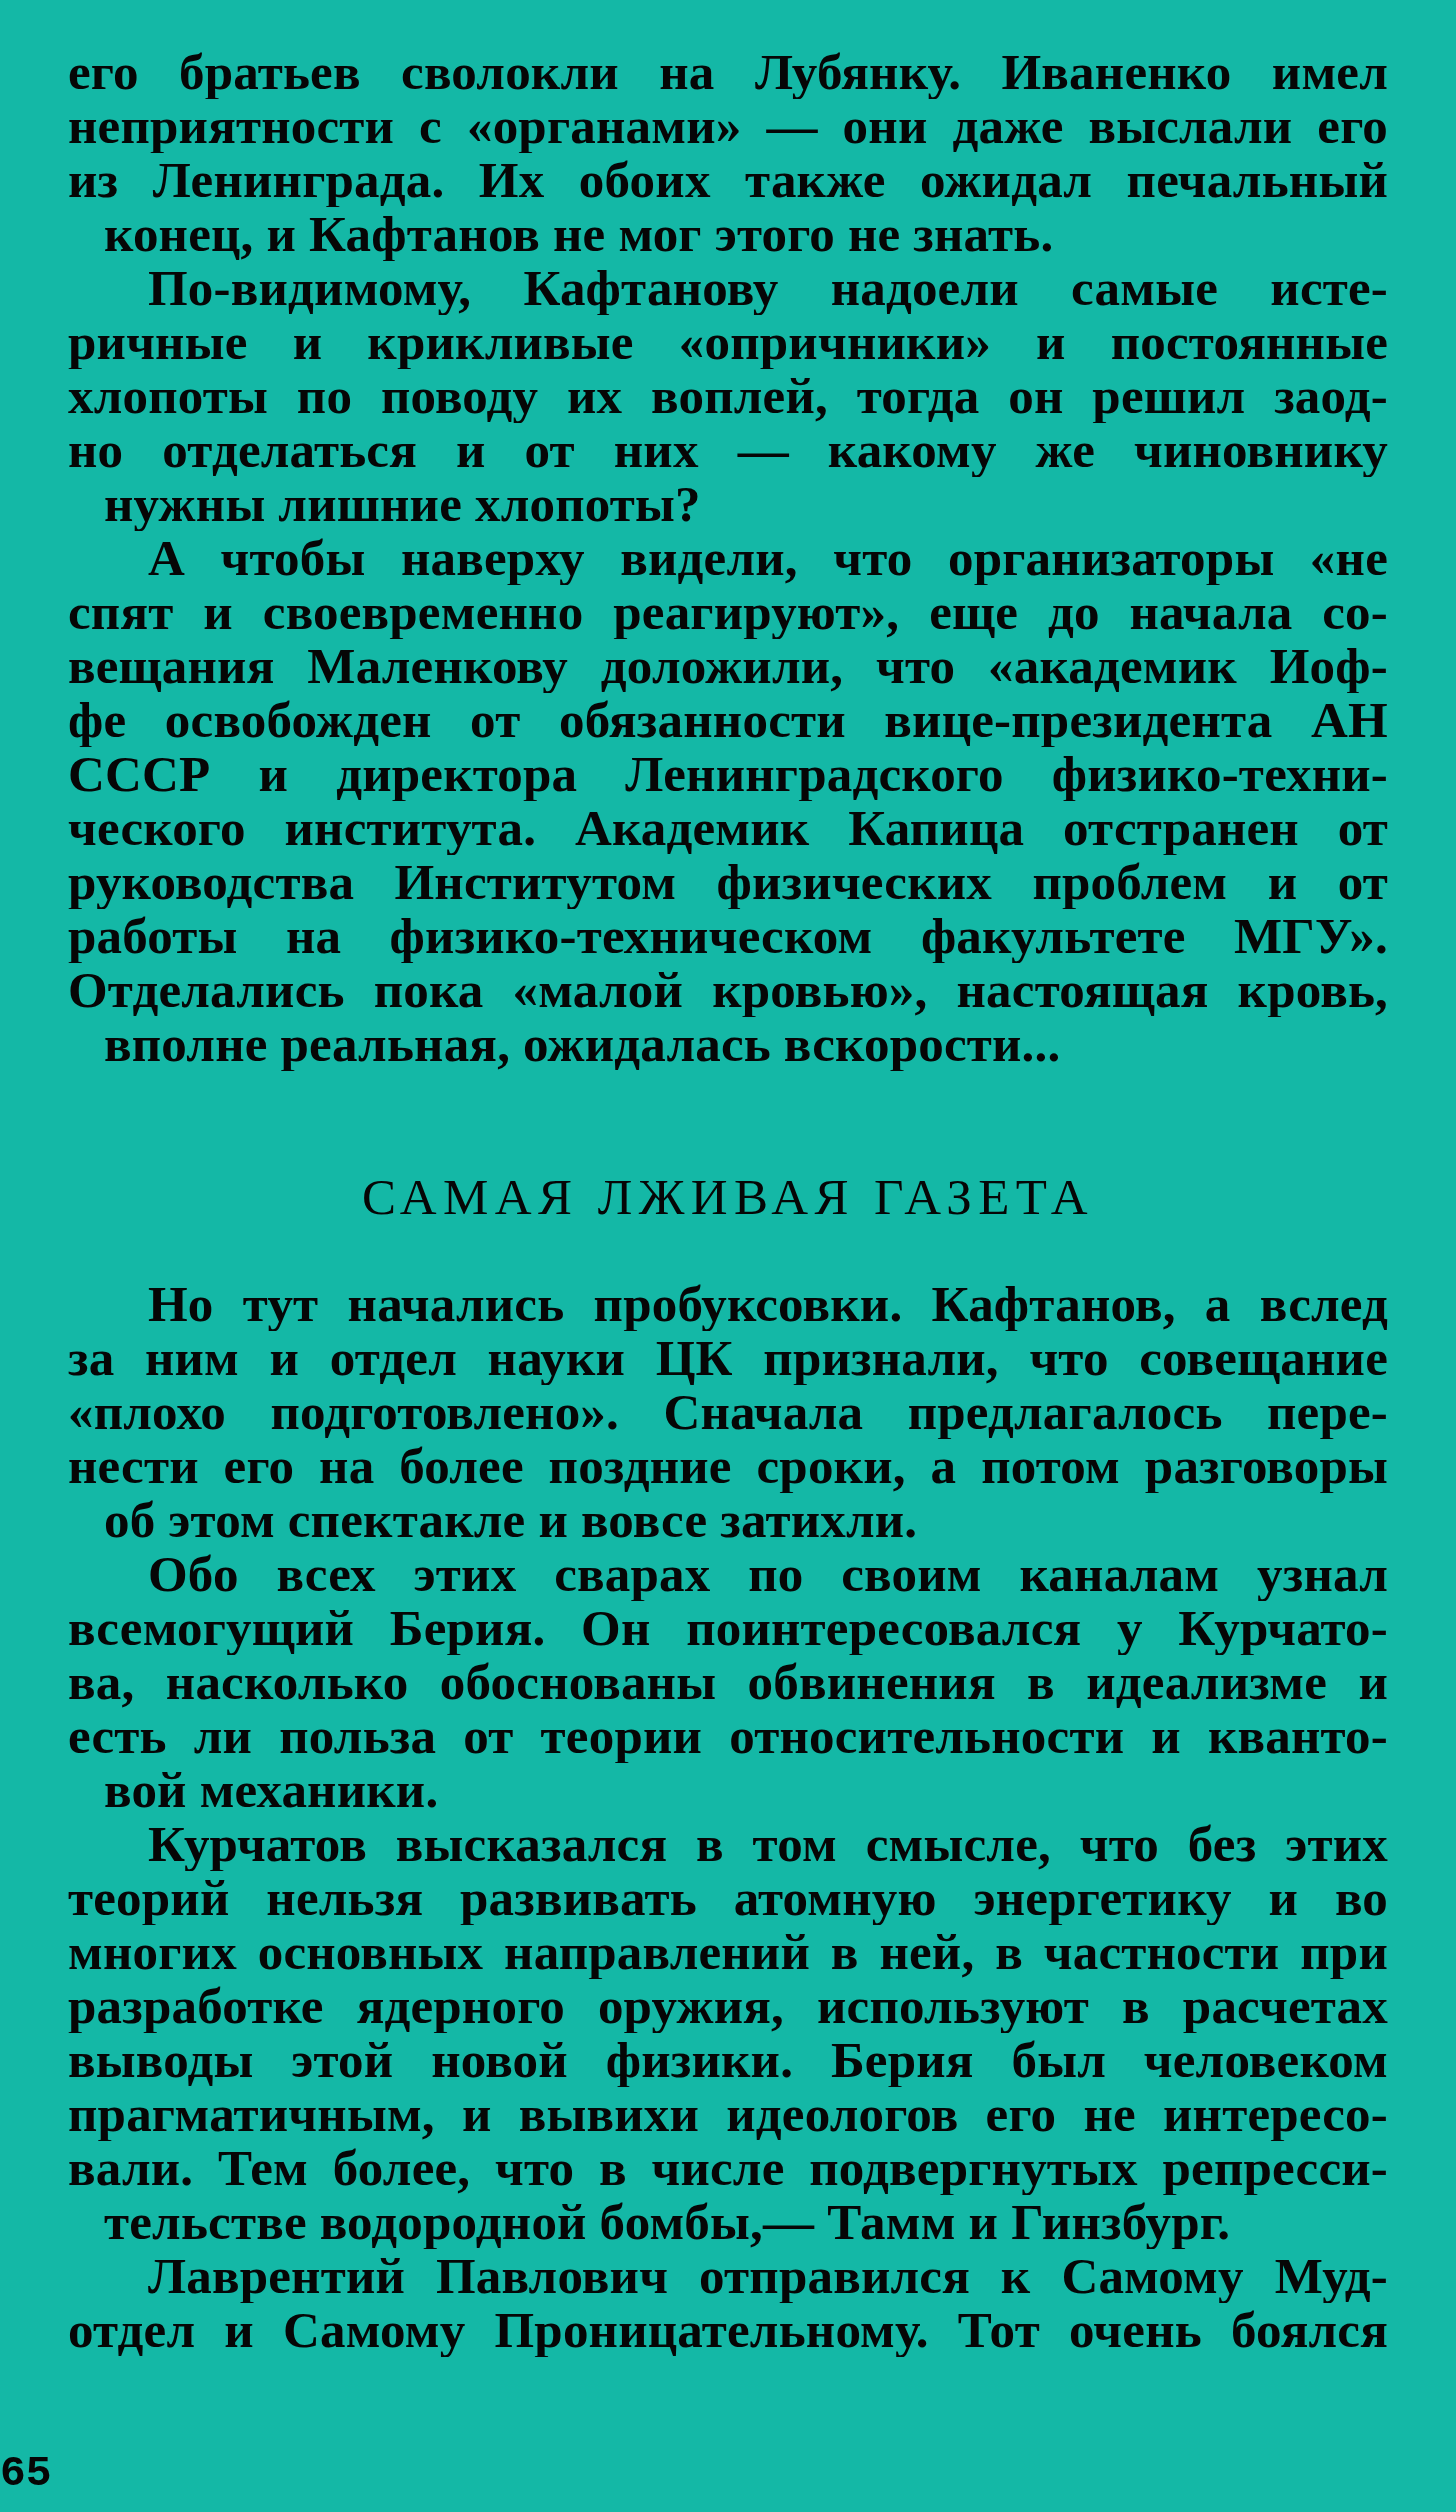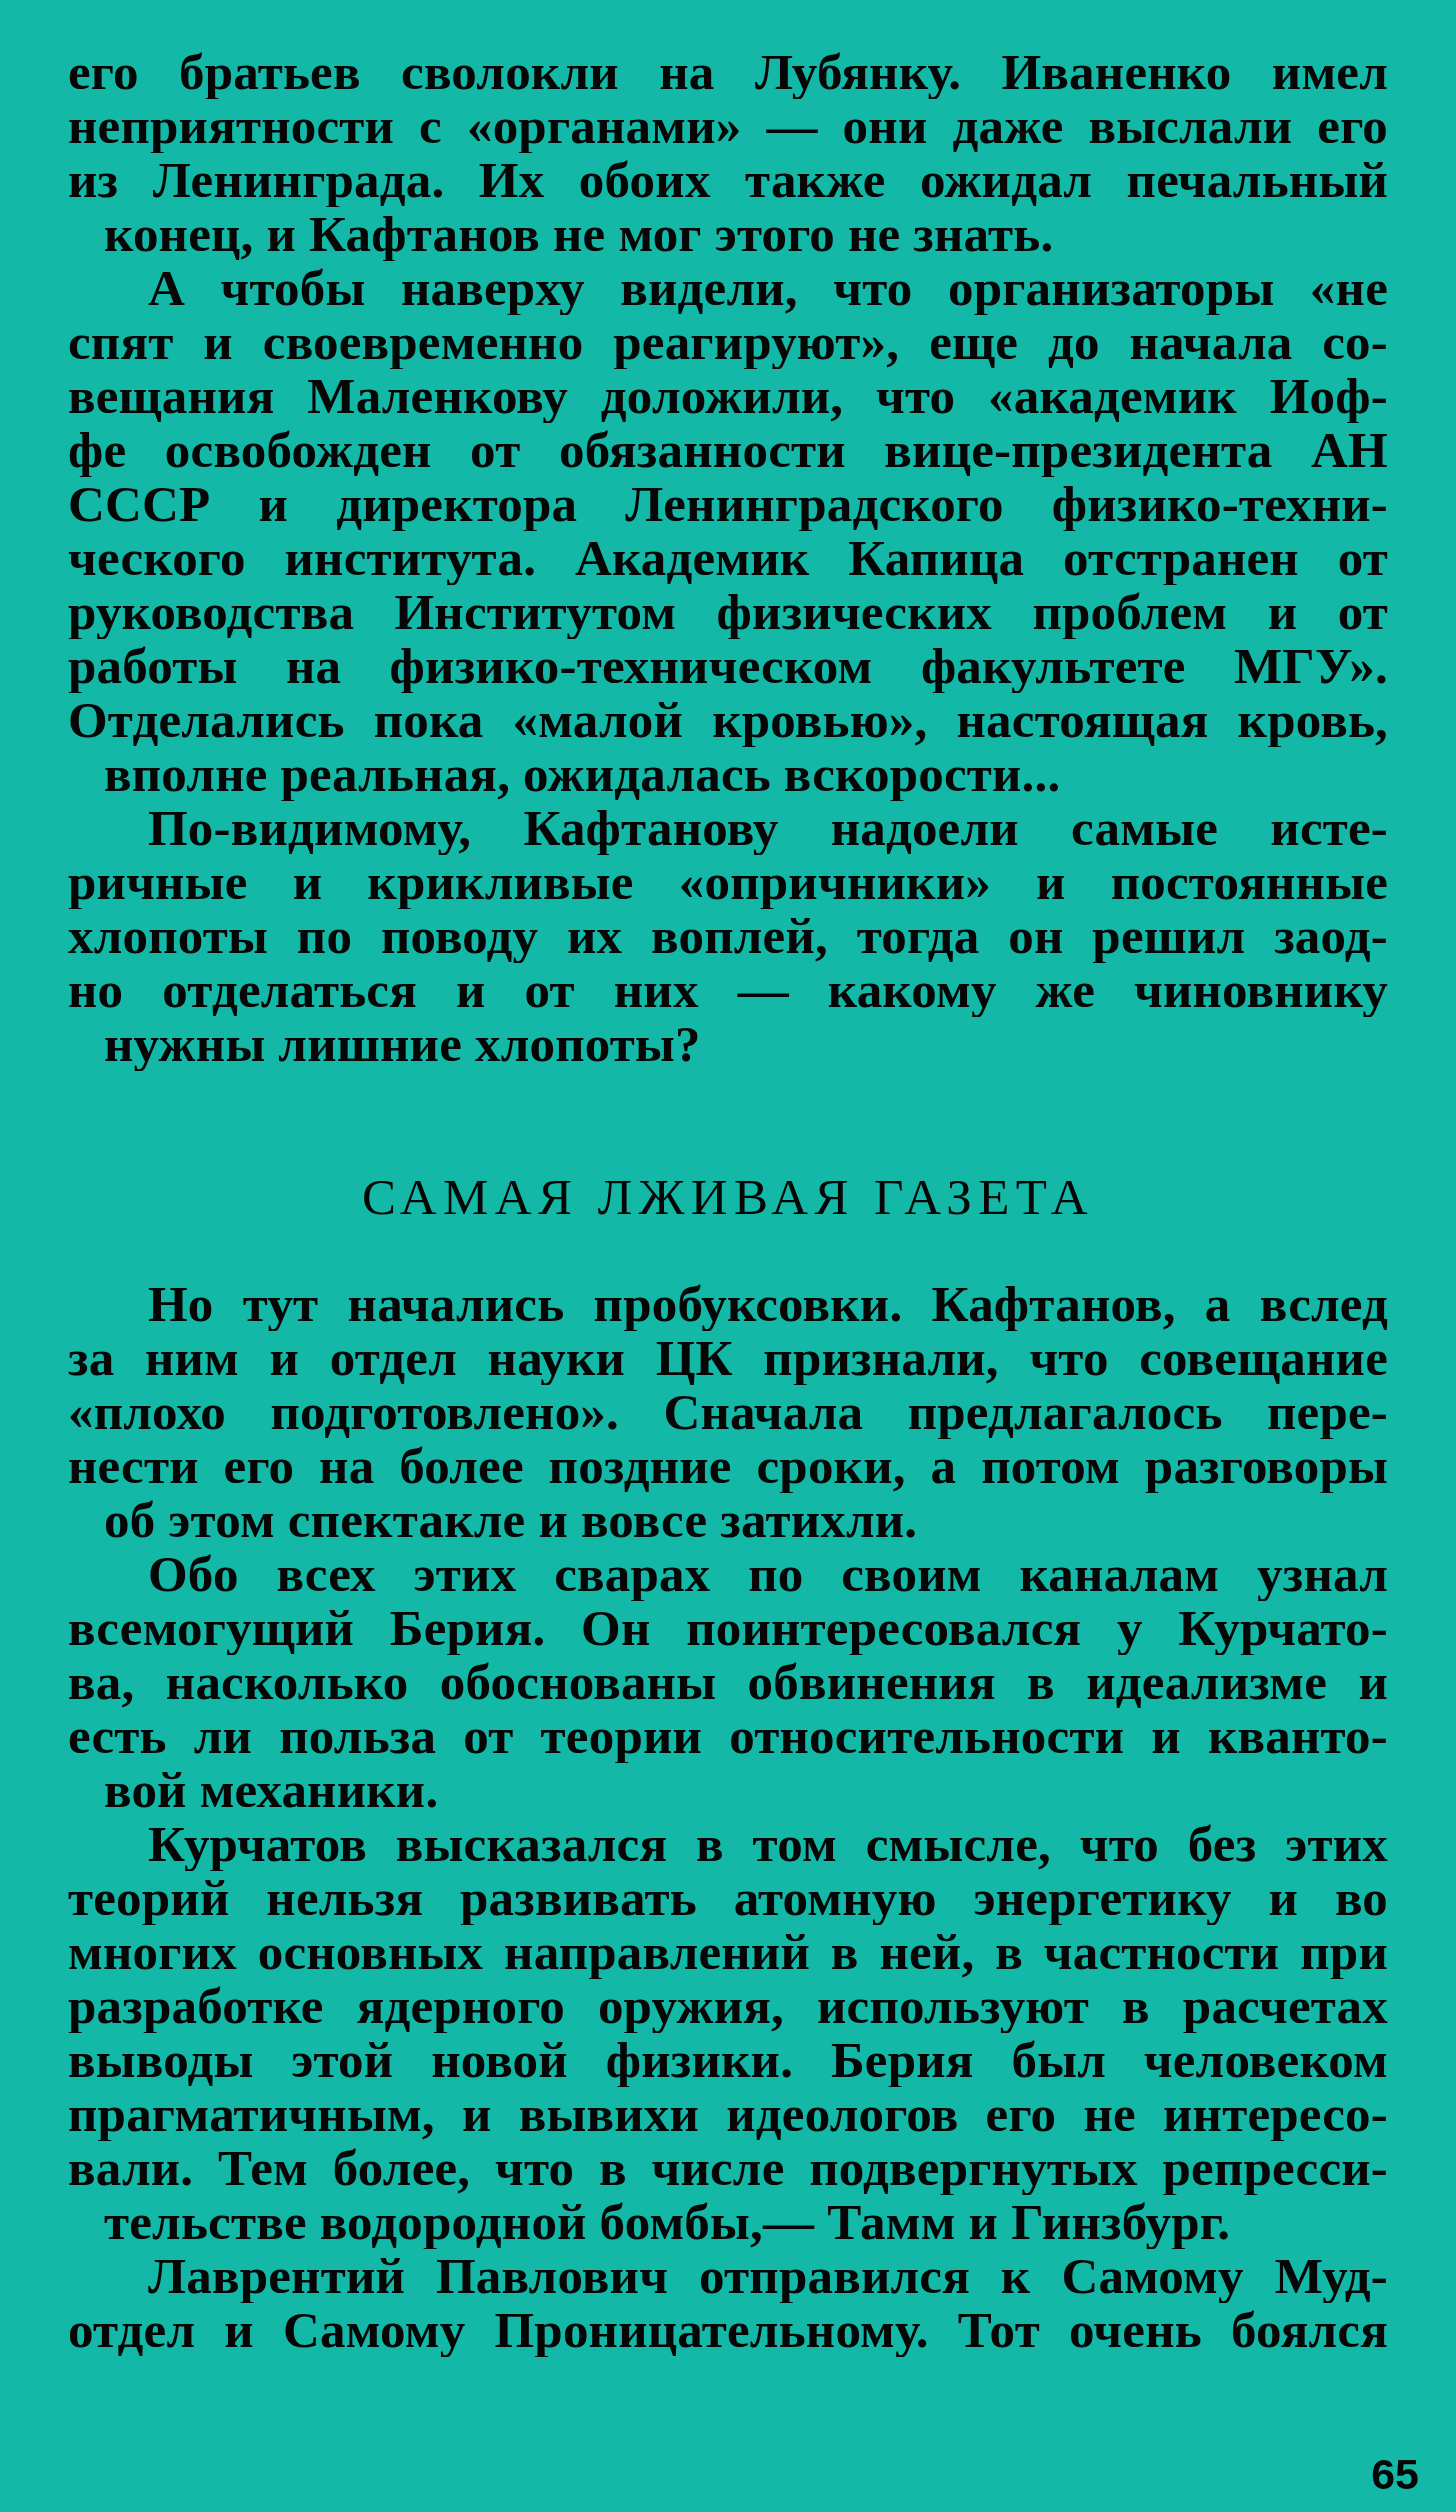--- a/index.html
+++ b/index.html
@@ -46,58 +46,58 @@
     font-weight: 400;
     text-align: center;
     letter-spacing: 6.4px;
     white-space: nowrap;
   }
   .page-number {
     position: absolute;
     top: 2451px;
     left: 0;
     width: 1419px;
-    text-align: right;
-    font-family: Liberation Sans, sans-serif;
+    text-align: left;
+    font-family: Liberation Mono, monospace;
     font-weight: 700;
     font-size: 43px;
     line-height: 46px;
     color: #060606;
   }
 </style>
 </head>
 <body>
 
 <div class="page">
   <div class="text-block">
     <div id="before-heading">
         <div class="paragraph">
           <div class="line">его братьев сволокли на Лубянку. Иваненко имел</div>
           <div class="line">неприятности с «органами» — они даже выслали его</div>
           <div class="line">из Ленинграда. Их обоих также ожидал печальный</div>
           <div class="line lastline">конец, и Кафтанов не мог этого не знать.</div>
         </div>
         <div class="paragraph">
+          <div class="line indent">По-видимому, Кафтанову надоели самые исте-</div>
+          <div class="line">ричные и крикливые «опричники» и постоянные</div>
+          <div class="line">хлопоты по поводу их воплей, тогда он решил заод-</div>
+          <div class="line">но отделаться и от них — какому же чиновнику</div>
+          <div class="line lastline">нужны лишние хлопоты?</div>
+        </div>
+        <div class="paragraph">
           <div class="line indent">А чтобы наверху видели, что организаторы «не</div>
           <div class="line">спят и своевременно реагируют», еще до начала со-</div>
           <div class="line">вещания Маленкову доложили, что «академик Иоф-</div>
           <div class="line">фе освобожден от обязанности вице-президента АН</div>
           <div class="line">СССР и директора Ленинградского физико-техни-</div>
           <div class="line">ческого института. Академик Капица отстранен от</div>
           <div class="line">руководства Институтом физических проблем и от</div>
           <div class="line">работы на физико-техническом факультете МГУ».</div>
           <div class="line">Отделались пока «малой кровью», настоящая кровь,</div>
           <div class="line lastline">вполне реальная, ожидалась вскорости...</div>
-        </div>
-        <div class="paragraph">
-          <div class="line indent">По-видимому, Кафтанову надоели самые исте-</div>
-          <div class="line">ричные и крикливые «опричники» и постоянные</div>
-          <div class="line">хлопоты по поводу их воплей, тогда он решил заод-</div>
-          <div class="line">но отделаться и от них — какому же чиновнику</div>
-          <div class="line lastline">нужны лишние хлопоты?</div>
         </div>
       </div>
     <h2 class="heading">САМАЯ ЛЖИВАЯ ГАЗЕТА</h2>
     <div id="after-heading">
         <div class="paragraph">
           <div class="line indent">Но тут начались пробуксовки. Кафтанов, а вслед</div>
           <div class="line">за ним и отдел науки ЦК признали, что совещание</div>
           <div class="line">«плохо подготовлено». Сначала предлагалось пере-</div>
           <div class="line">нести его на более поздние сроки, а потом разговоры</div>
           <div class="line lastline">об этом спектакле и вовсе затихли.</div>

